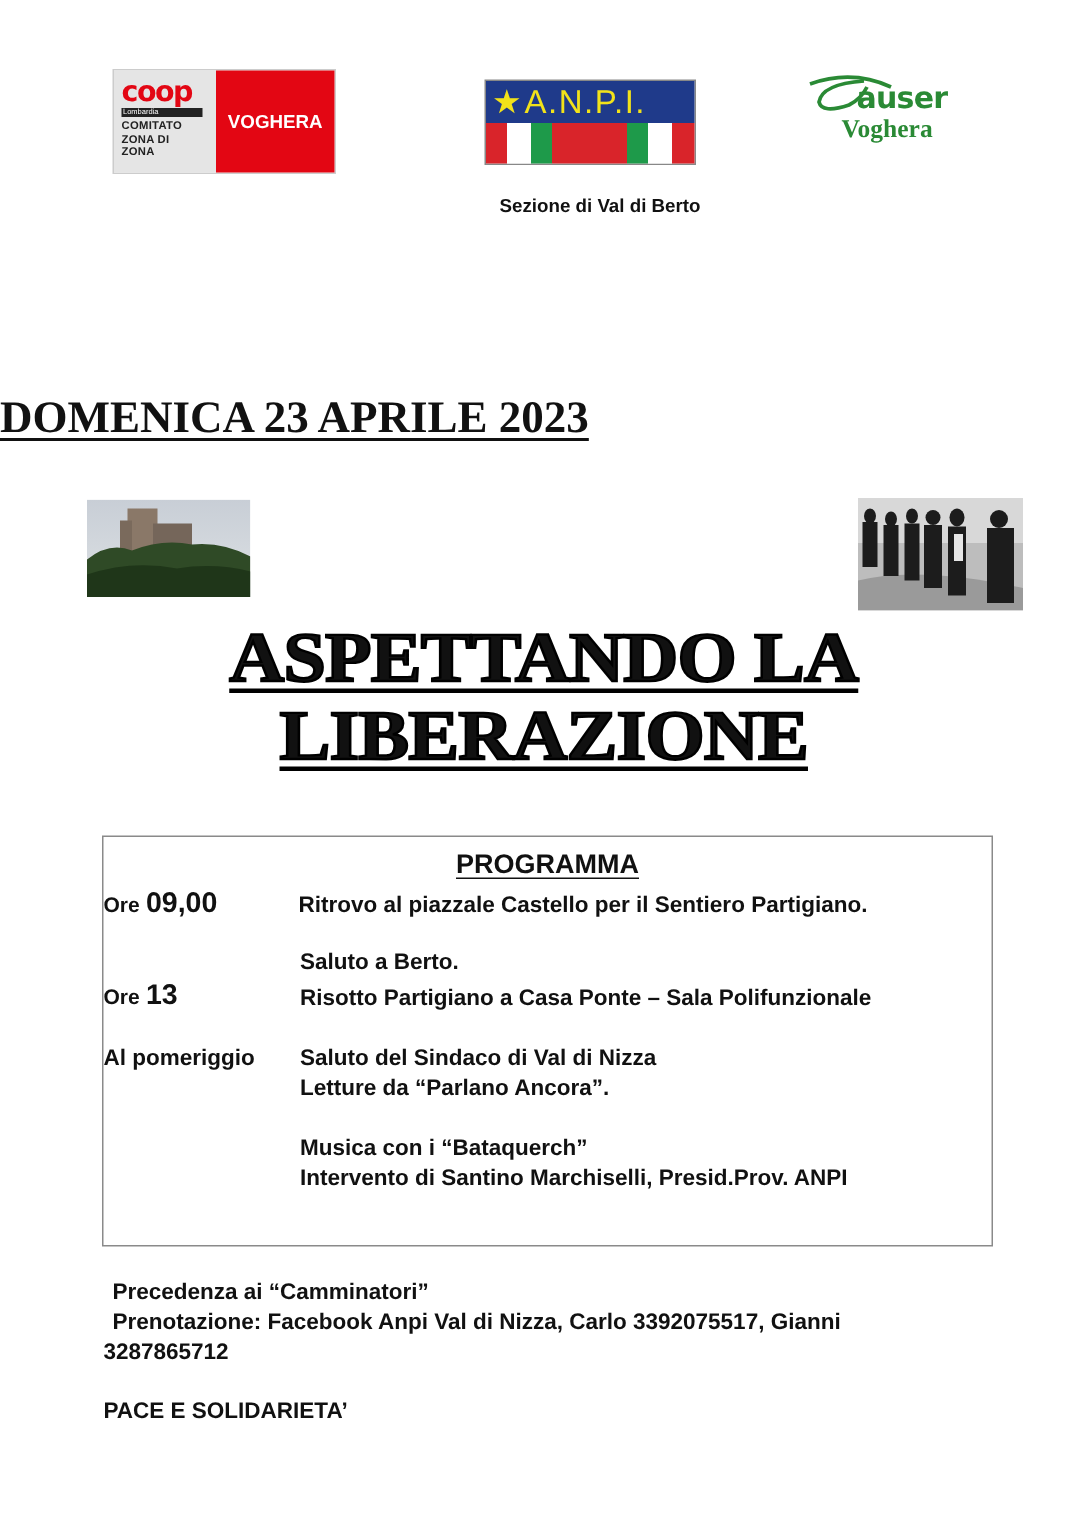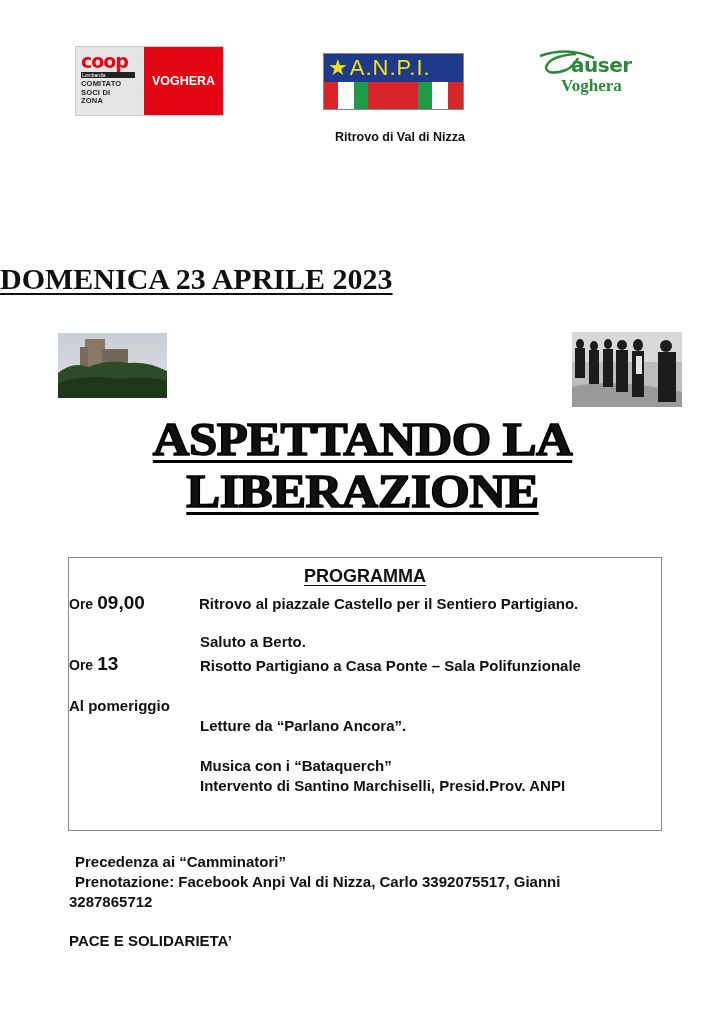--- a/index.html
+++ b/index.html
@@ -54,21 +54,21 @@
 </style>
 </head>
 <body>
 
 <div class="abs coop">
   <div class="coop-left">
     <div class="coop-word">coop</div>
     <div class="coop-bar">Lombardia</div>
     <div class="coop-lines">
       <div>COMITATO</div>
-      <div>SOCI DI</div>
+      <div>ZONA DI</div>
       <div>ZONA</div>
     </div>
   </div>
   <div class="coop-right">VOGHERA</div>
 </div>
 
 <div class="abs anpi">
   <div class="anpi-top">
     <span class="anpi-star">★</span>
     <span>A.N.P.I.</span>
@@ -76,21 +76,21 @@
   <div class="anpi-bottom">
     <div style="width:14px;background:#d9242a"></div>
     <div style="width:16px;background:#ffffff"></div>
     <div style="width:14px;background:#1e9a4a"></div>
     <div style="width:50px;background:#d9242a"></div>
     <div style="width:14px;background:#1e9a4a"></div>
     <div style="width:16px;background:#ffffff"></div>
     <div style="flex:1;background:#d9242a"></div>
   </div>
 </div>
-<div class="abs sezione">Ritrovo di Val di Nizza</div>
+<div class="abs sezione">Sezione di Val di Berto</div>
 
 <div class="abs auser">
   <svg class="auser-swoosh" width="60" height="30" viewBox="0 0 60 30">
     <path d="M2 8 Q30 -2 56 10" stroke="#2a8a35" stroke-width="2.5" fill="none"></path>
     <path d="M38 6 Q10 8 8 20 Q10 28 28 22 Q36 18 40 10" stroke="#2a8a35" stroke-width="2.5" fill="none"></path>
   </svg>
   <div class="auser-word">auser</div>
   <div class="auser-city">Voghera</div>
 </div>
 
@@ -156,20 +156,21 @@
 
   <div class="row" style="left:0; top:95px;">
     <span class="ore-small">Ore</span>
     <span class="ore-big">13</span>
   </div>
   <div class="row-text" style="left:131px; top:99px;">Risotto Partigiano a Casa Ponte – Sala Polifunzionale</div>
 
   <div class="row" style="left:0; top:139px;">
     <span>Al pomeriggio</span>
   </div>
+  <div class="row-text" style="left:131px; top:139px;">Saluto del Sindaco di Val di Nizza</div>
   <div class="row-text" style="left:131px; top:159px;">Letture da “Parlano Ancora”.</div>
   <div class="row-text" style="left:131px; top:199px;">Musica  con i “Bataquerch”</div>
   <div class="row-text" style="left:131px; top:219px;">Intervento di Santino Marchiselli, Presid.Prov. ANPI</div>
 </div>
 
 <div class="abs foot" style="left:75px; top:853px;">Precedenza ai “Camminatori”</div>
 <div class="abs foot" style="left:75px; top:873px;">Prenotazione: Facebook Anpi Val di Nizza, Carlo 3392075517, Gianni</div>
 <div class="abs foot" style="left:69px; top:893px;">3287865712</div>
 <div class="abs foot" style="left:69px; top:932px;">PACE E SOLIDARIETA’</div>
 

